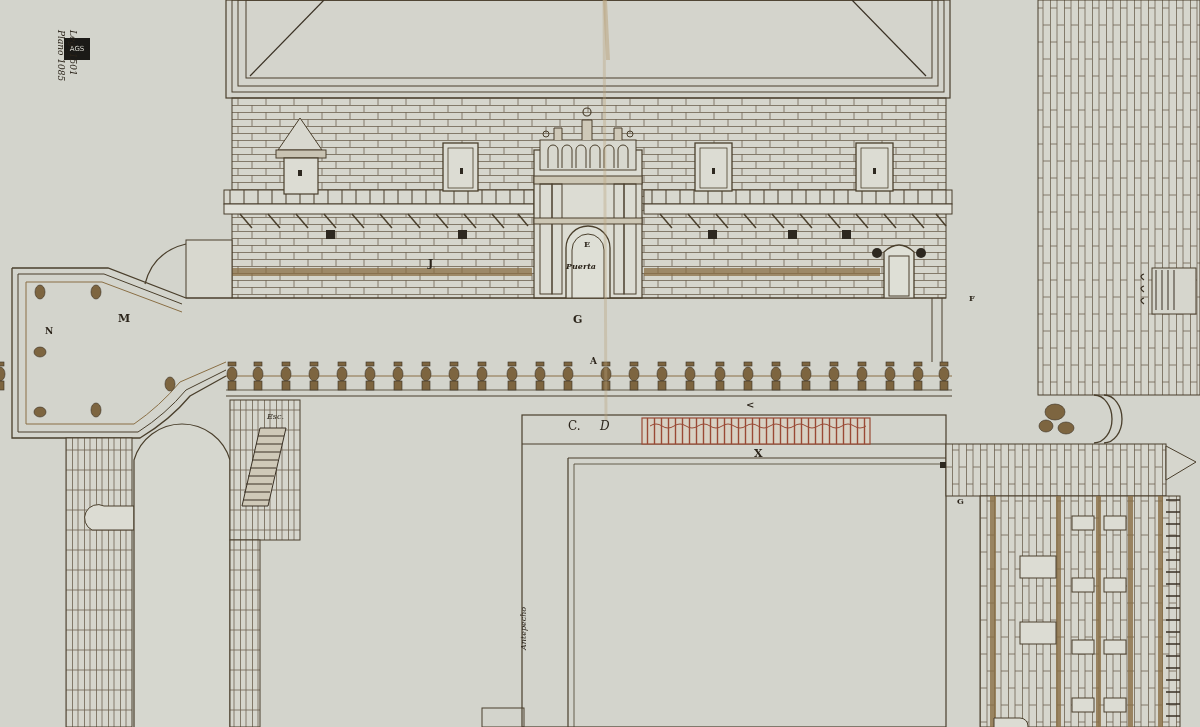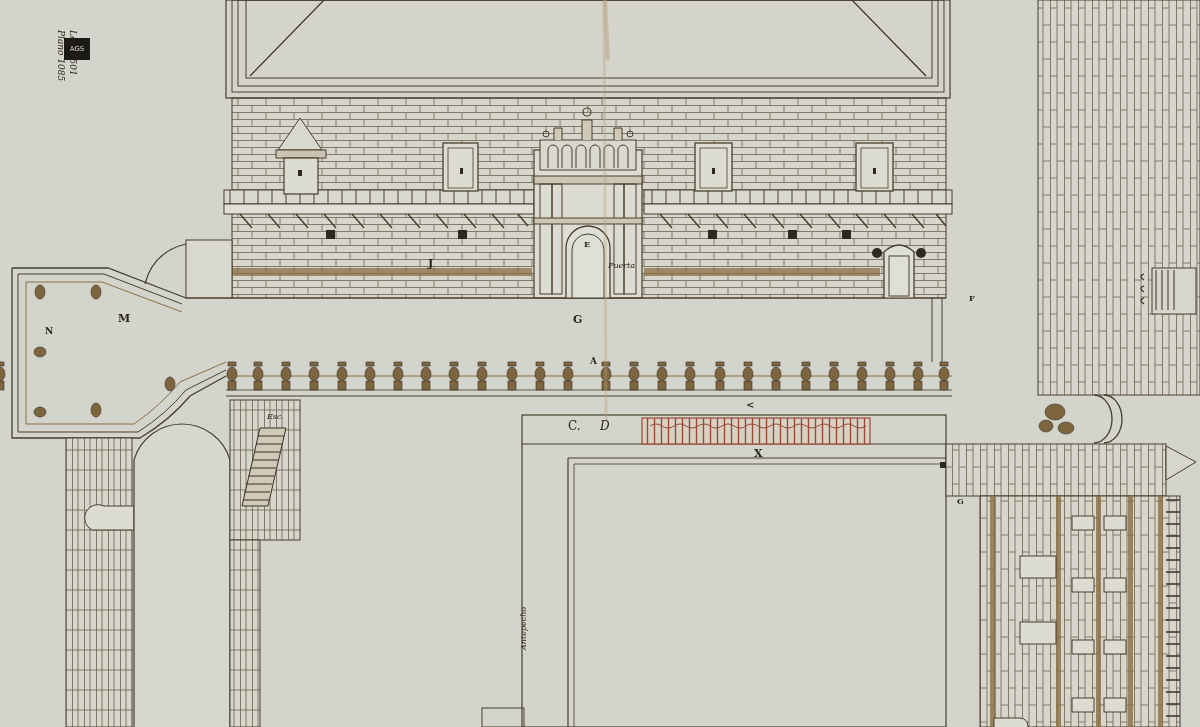--- a/index.html
+++ b/index.html
@@ -259,21 +259,21 @@
   </svg>
 
   <div class="stamp">AGS</div>
   <div class="archive">
     <span style="left:50px;top:0;">Leg. 1501</span>
     <span style="left:38px;top:0;">Plano 1085</span>
   </div>
 
   <span class="lbl" style="left:428px;top:258px;">J</span>
   <span class="lbl" style="left:584px;top:240px;font-size:8px;">E</span>
-  <span class="lbl small" style="left:608px;top:262px;">Puerta</span>
+  <span class="lbl small" style="left:566px;top:262px;font-weight:bold;">Puerta</span>
   <span class="lbl" style="left:573px;top:314px;">G</span>
   <span class="lbl" style="left:118px;top:313px;">M</span>
   <span class="lbl" style="left:45px;top:327px;font-size:9px;">N</span>
   <span class="lbl" style="left:590px;top:357px;font-size:9px;">A</span>
   <span class="lbl" style="left:969px;top:294px;font-size:8px;">F</span>
   <span class="lbl" style="left:746px;top:400px;font-size:10px;">&lt;</span>
   <span class="lbl" style="left:568px;top:420px;font-size:12px;font-weight:normal;">C.</span>
   <span class="lbl" style="left:600px;top:420px;font-size:12px;font-weight:normal;font-style:italic;">D</span>
   <span class="lbl" style="left:754px;top:448px;">X</span>
   <span class="lbl" style="left:957px;top:497px;font-size:8px;">G</span>

